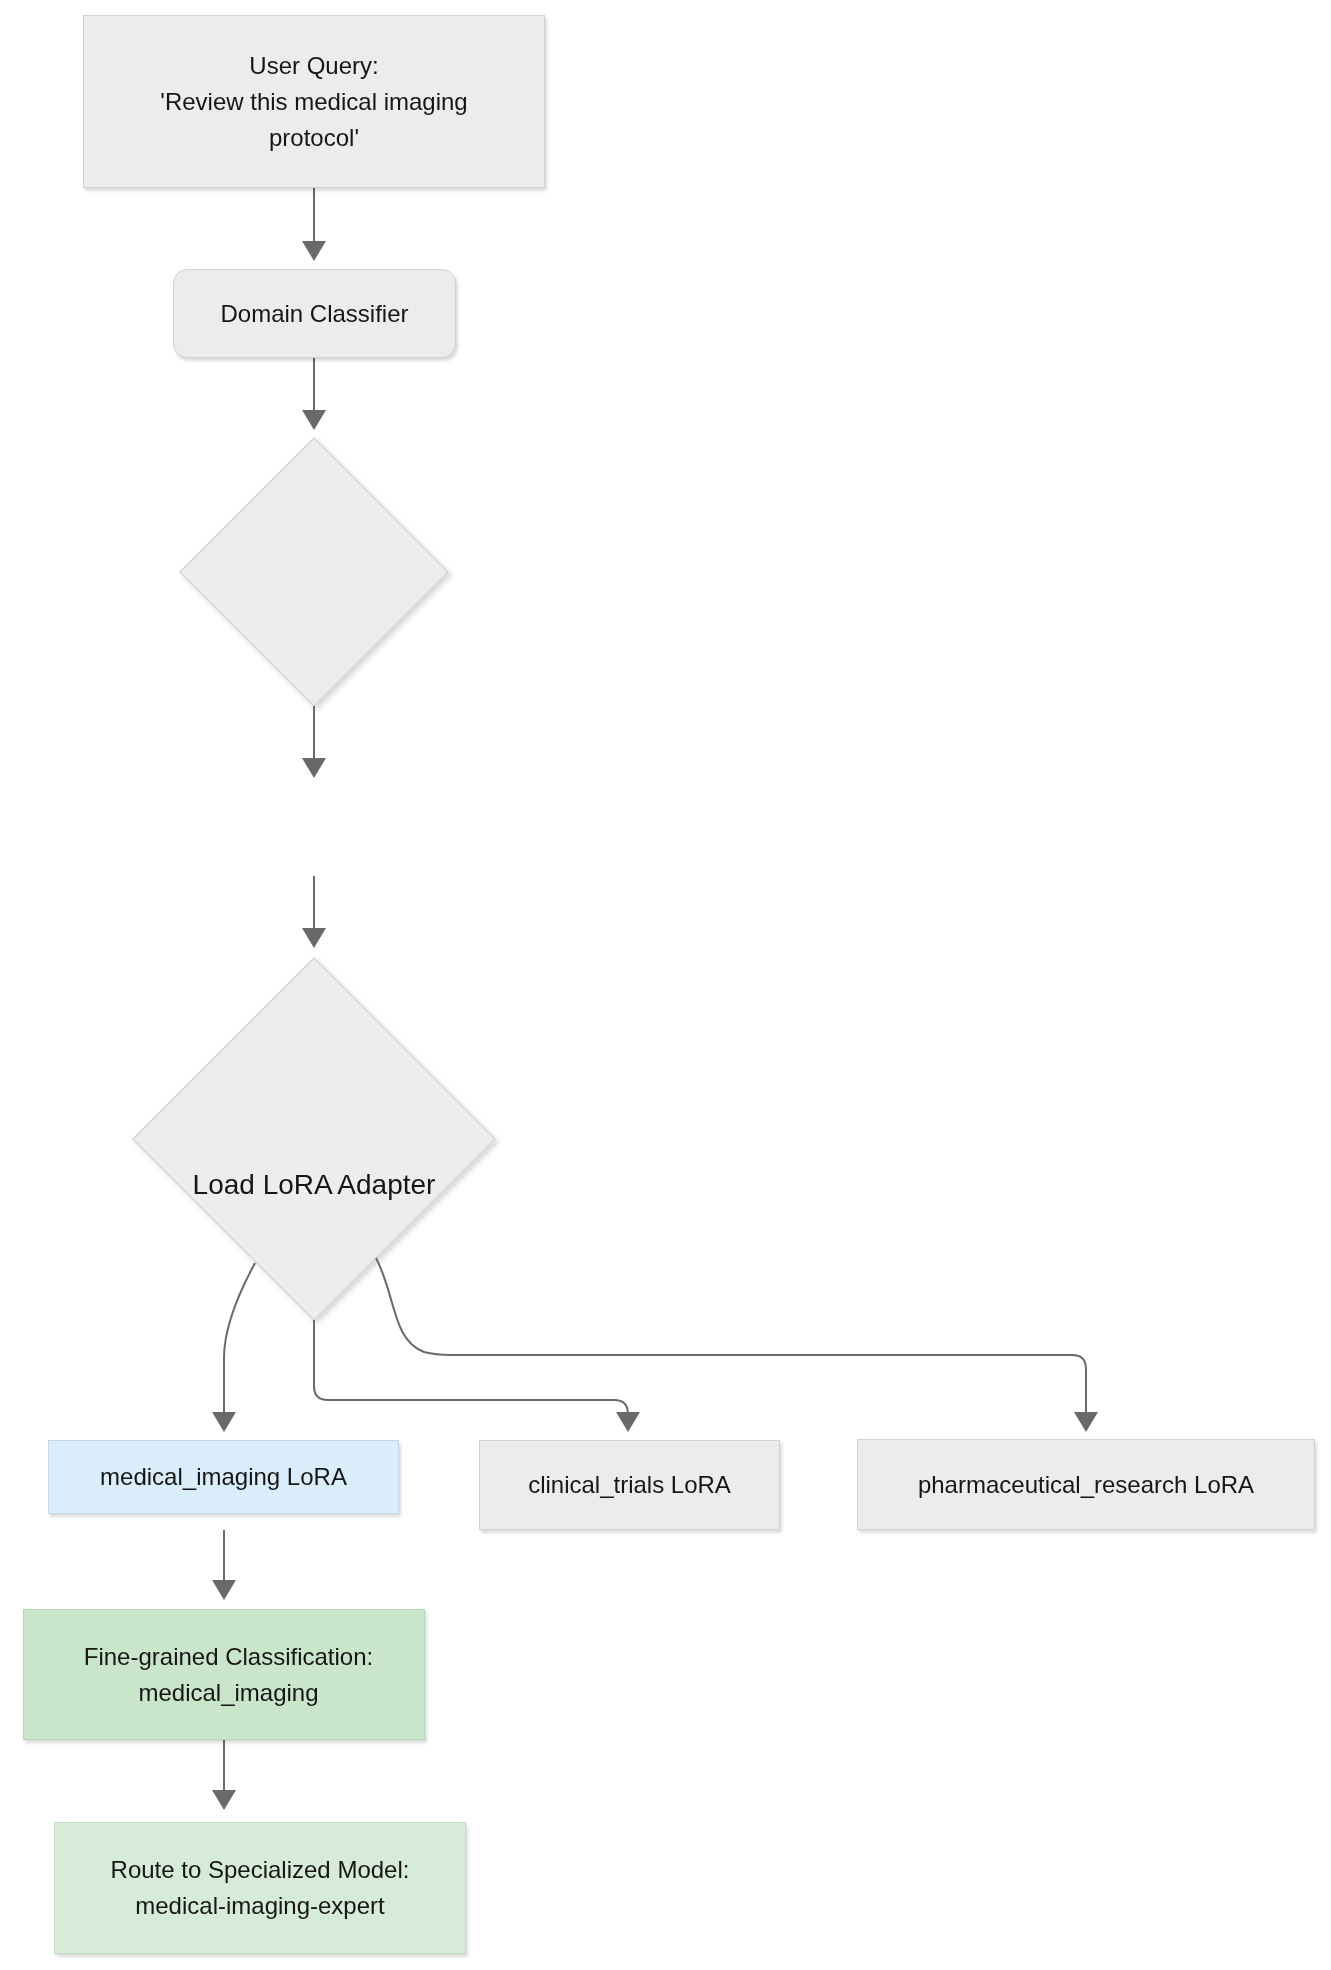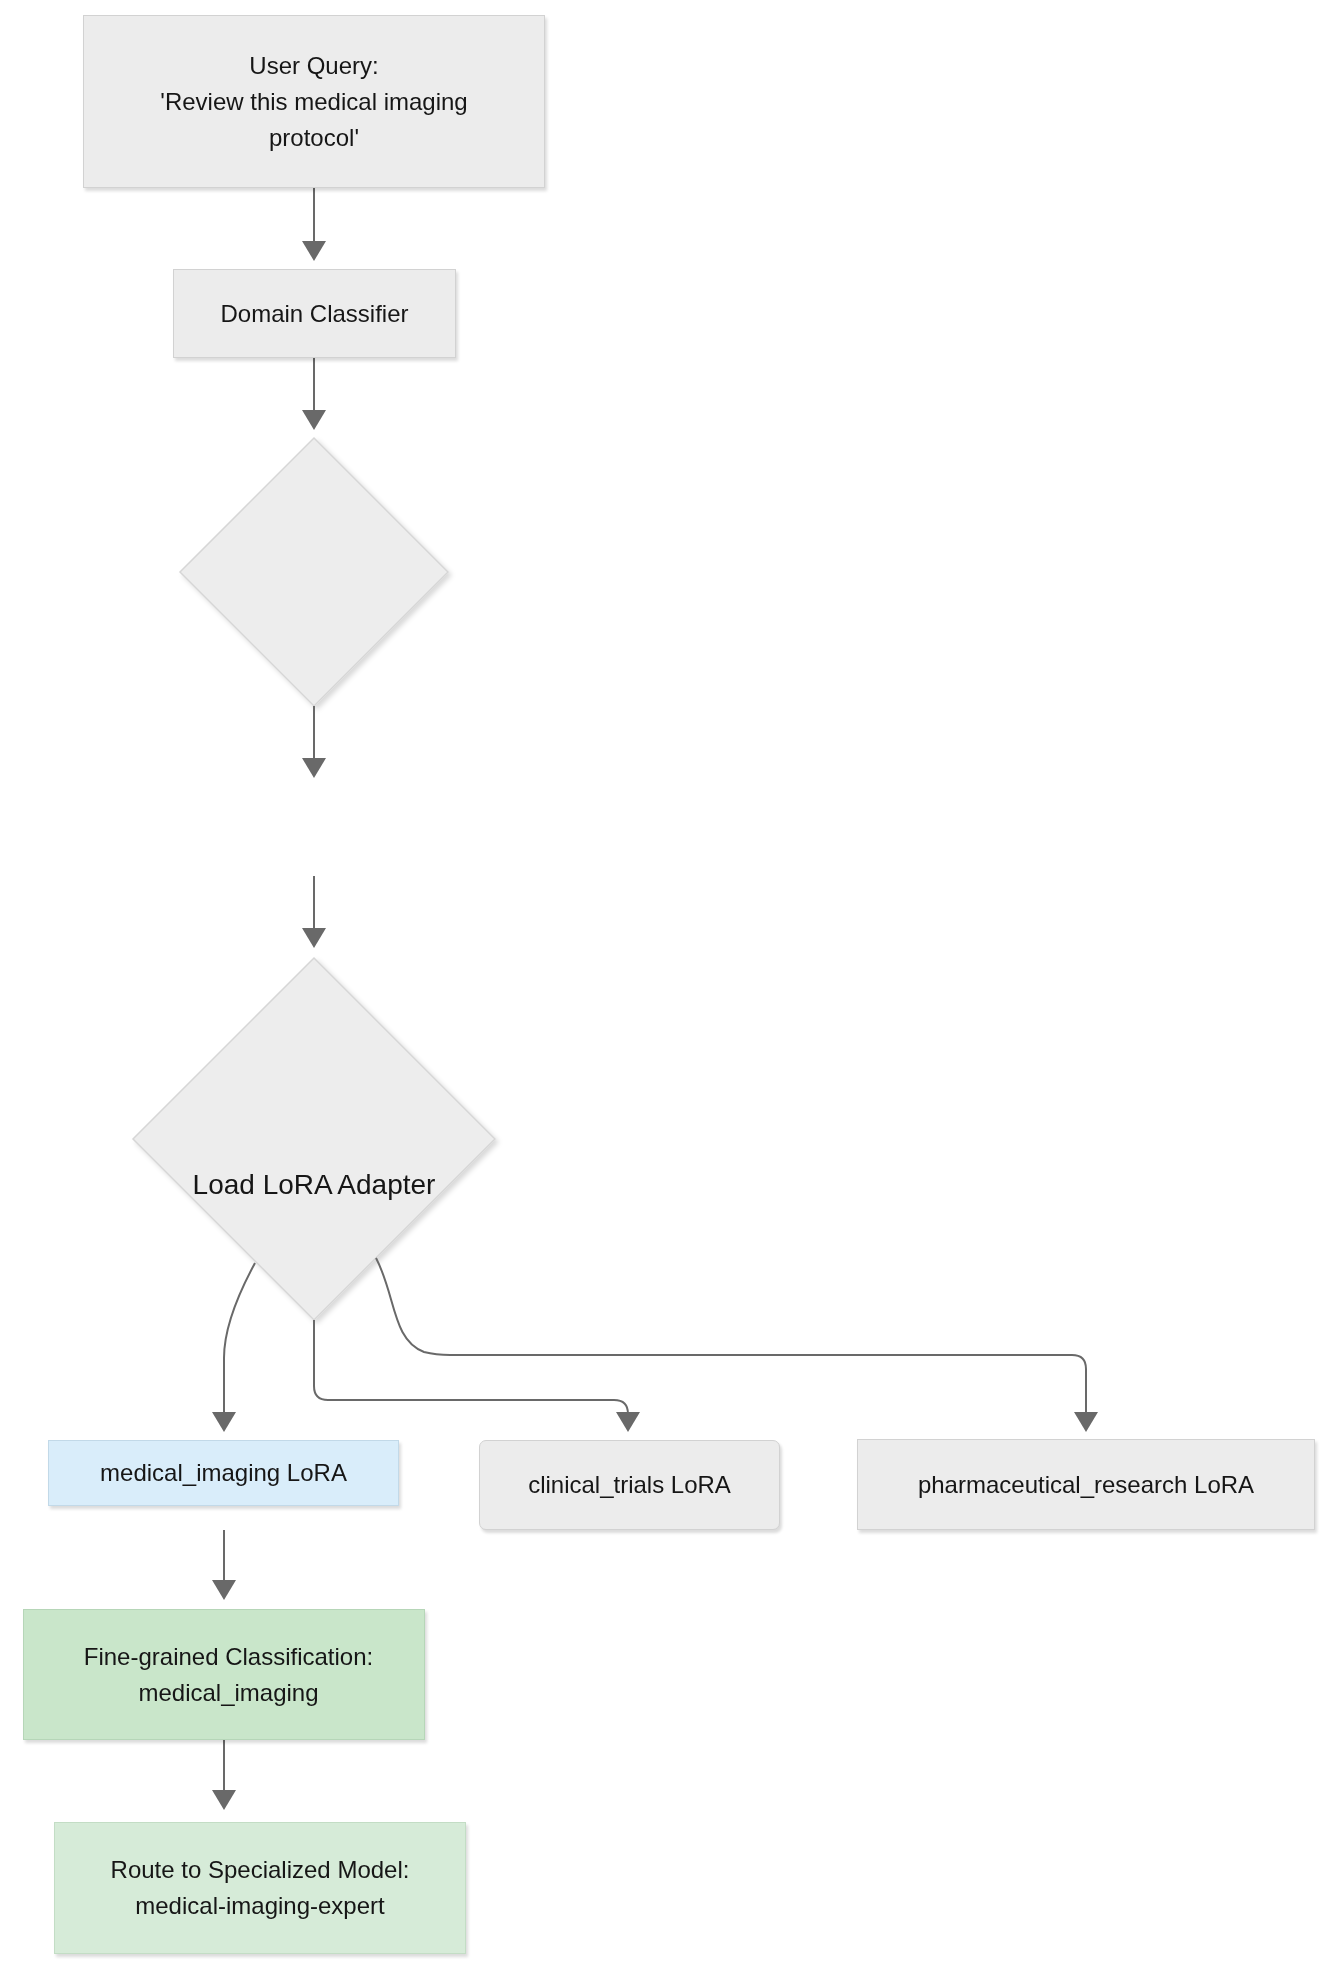--- a/index.html
+++ b/index.html
@@ -62,26 +62,26 @@
     border: none;
     box-shadow: none;
     pointer-events: none;
   }
   .fill-blue   { background: #d9edfa; border-color: #c2d9e8; }
   .fill-green1 { background: #c9e6ca; border-color: #b6d6b8; }
   .fill-green2 { background: #d6ebd8; border-color: #c3ddc5; margin-left: 36px; }
 
   
   #n-user      { left: 83px;  top: 15px;   width: 462px; height: 173px; }
-  #n-domain    { left: 173px; top: 269px;  width: 283px; height: 89px;  }
+  #n-domain    { left: 173px; top: 269px;  width: 283px; height: 89px; border-radius: 14px;  }
   #lbl-base    { left: 180px; top: 438px;  width: 268px; height: 268px; }
   #n-detect    { left: 116px; top: 787px;  width: 396px; height: 89px;  }
   #lbl-lora    { left: 133px; top: 1004px;  width: 362px; height: 362px; }
-  #n-medical   { left: 48px;  top: 1440px; width: 351px; height: 66px;  }
-  #n-clinical  { left: 479px; top: 1440px; width: 301px; height: 90px; border-radius: 7px;  }
+  #n-medical   { left: 48px;  top: 1440px; width: 351px; height: 74px;  }
+  #n-clinical  { left: 479px; top: 1440px; width: 301px; height: 90px;  }
   #n-pharma    { left: 857px; top: 1439px; width: 458px; height: 91px;  }
   #n-fine      { left: 23px;  top: 1609px; width: 402px; height: 131px; padding-left: 9px; }
   #n-route     { left: 18px;  top: 1822px; width: 412px; height: 132px; }
 </style>
 </head>
 <body>
 
 <div class="stage">
 
   <svg class="edges" viewBox="0 0 1331 1970" xmlns="http://www.w3.org/2000/svg">

